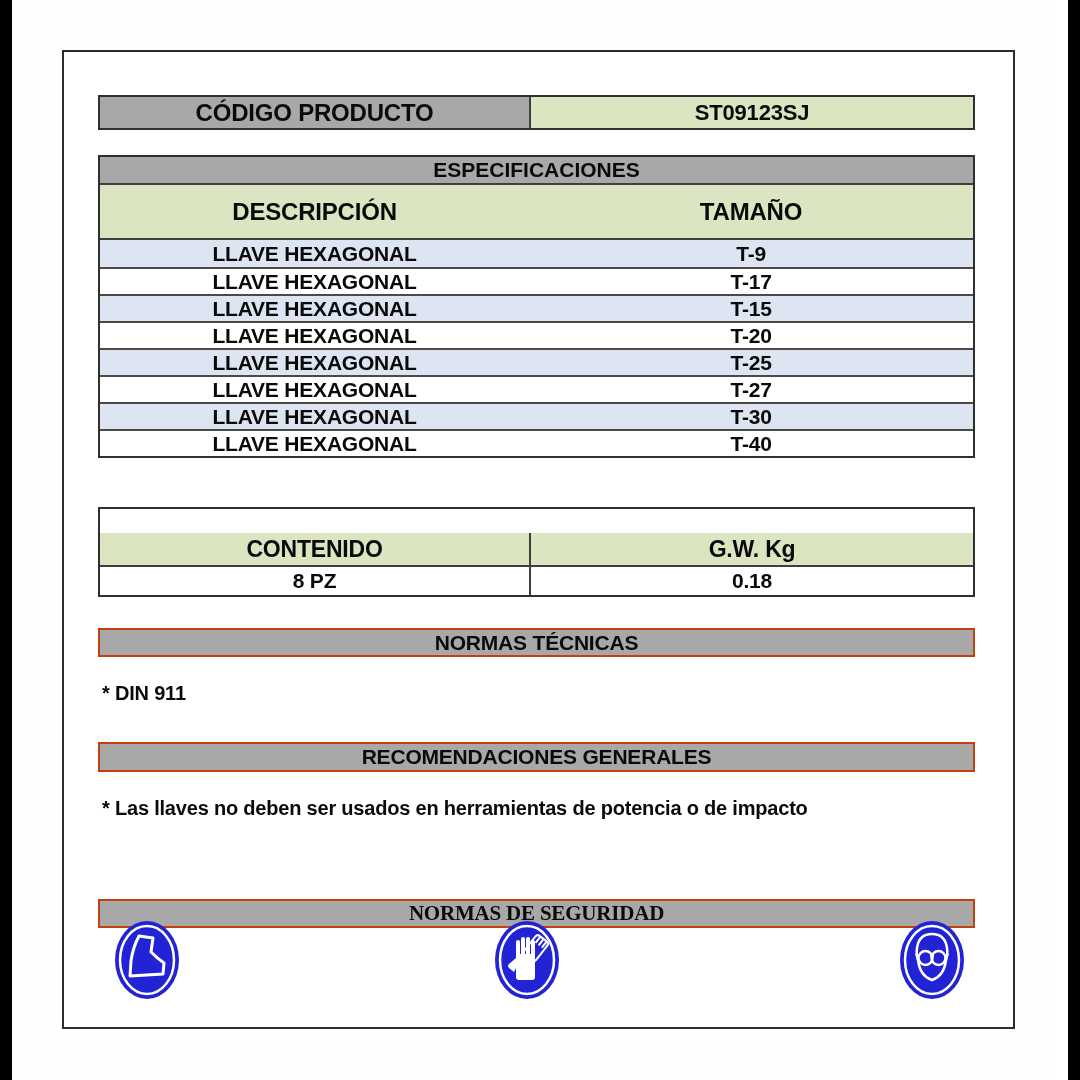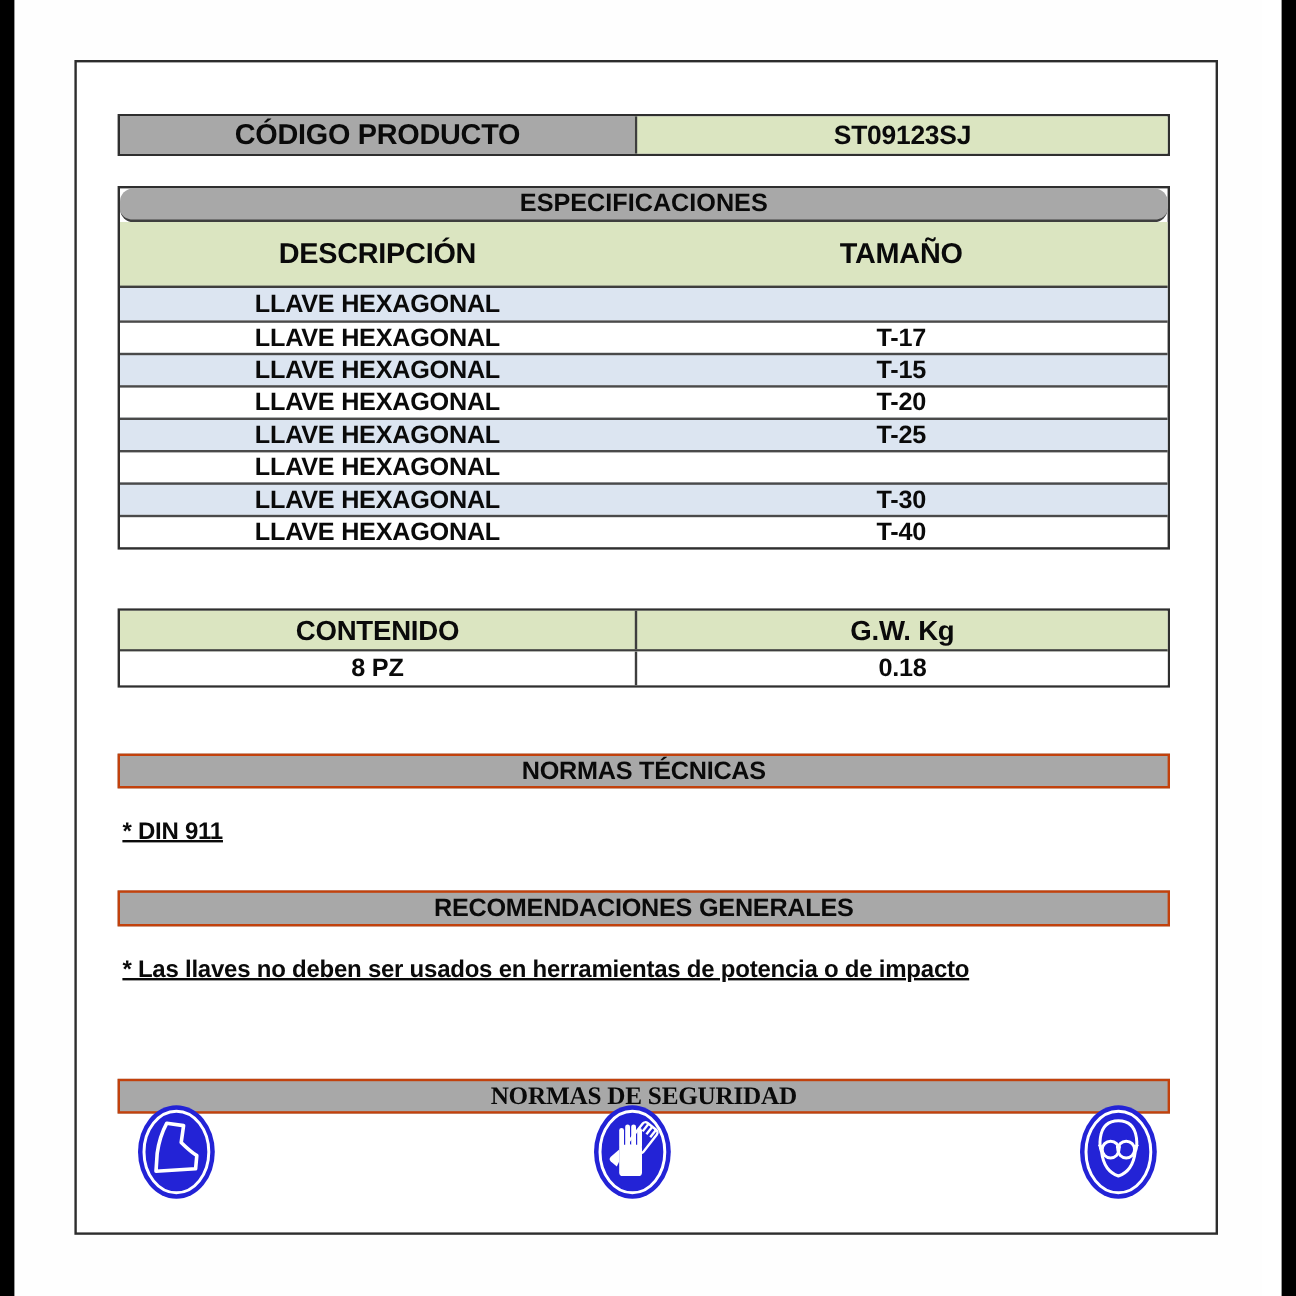--- a/index.html
+++ b/index.html
@@ -29,45 +29,45 @@
   
   .tbl-product { top:43px; height:35px; }
   .tbl-product .row { height:100%; }
   .tbl-product .cell { font-size:24px; }
   .tbl-product .cell.r { font-size:22px; }
 
   
   .tbl-specs { top:103px; }
   .specs-title { height:28px; display:flex; align-items:center; justify-content:center;
                  font-weight:bold; font-size:21px; background:#a8a8a8;
-                 border-bottom:2px solid #3e3e3e;border-radius:11px; }
+                 border-bottom:2px solid #3e3e3e; }
   .specs-head { height:55px; background:#dbe5c1; border-bottom:2px solid #3e3e3e; }
   .specs-head .cell { font-size:24px; }
   .data-row { height:27px; }
   .data-row + .data-row { border-top:2px solid #4a4a4a; }
   .data-row .cell { font-size:21px; }
 
   
   .tbl-content { top:455px; }
-  .content-head { height:34px; border-bottom:2px solid #3e3e3e; }
+  .content-head { height:34px; border-bottom:2px solid #3e3e3e;margin-top:24px; }
   .content-head .cell { font-size:23px; }
   .content-vals { height:28px; background:#fff; }
   .content-vals .cell { font-size:21px; }
 
   
   .bar { position:absolute; left:34px; width:877px; height:29px; background:#a8a8a8;
          border:2px solid #c2410c; display:flex; align-items:center; justify-content:center;
          font-weight:bold; font-size:21px; letter-spacing:-0.2px; }
   .bar-tecnicas { top:576px; }
   .bar-recom   { top:690px; height:30px; }
   .bar-segur   { top:847px;font-family:Liberation Serif, serif; }
 
   
   .note { position:absolute; left:38px; width:880px; font-weight:bold; font-size:20px;
-          letter-spacing:-0.2px; color:#0a0a0a;text-decoration:underline; }
+          letter-spacing:-0.2px; color:#0a0a0a; }
   .note-din { top:630px; }
   .note-llaves { top:745px; }
 
   
   .sicon { position:absolute; top:868px; width:66px; height:80px; }
   .sicon.boots   { left:50px; }
   .sicon.gloves  { left:430px; }
   .sicon.goggles { left:835px; }
   .sicon svg { width:66px; height:80px; display:block; }
 </style>
@@ -88,39 +88,41 @@
     </div>
 
     <div class="tbl tbl-specs">
       <div class="specs-title">ESPECIFICACIONES</div>
       <div class="row specs-head">
         <div class="cell">DESCRIPCIÓN</div>
         <div class="cell r">TAMAÑO</div>
       </div>
       <div class="row data-row bluebg">
         <div class="cell">LLAVE HEXAGONAL</div>
+        <div class="cell r">T-9</div>
       </div>
       <div class="row data-row">
         <div class="cell">LLAVE HEXAGONAL</div>
         <div class="cell r">T-17</div>
       </div>
       <div class="row data-row bluebg">
         <div class="cell">LLAVE HEXAGONAL</div>
         <div class="cell r">T-15</div>
       </div>
       <div class="row data-row">
         <div class="cell">LLAVE HEXAGONAL</div>
         <div class="cell r">T-20</div>
       </div>
       <div class="row data-row bluebg">
         <div class="cell">LLAVE HEXAGONAL</div>
         <div class="cell r">T-25</div>
       </div>
       <div class="row data-row">
         <div class="cell">LLAVE HEXAGONAL</div>
+        <div class="cell r">T-27</div>
       </div>
       <div class="row data-row bluebg">
         <div class="cell">LLAVE HEXAGONAL</div>
         <div class="cell r">T-30</div>
       </div>
       <div class="row data-row">
         <div class="cell">LLAVE HEXAGONAL</div>
         <div class="cell r">T-40</div>
       </div>
     </div>

